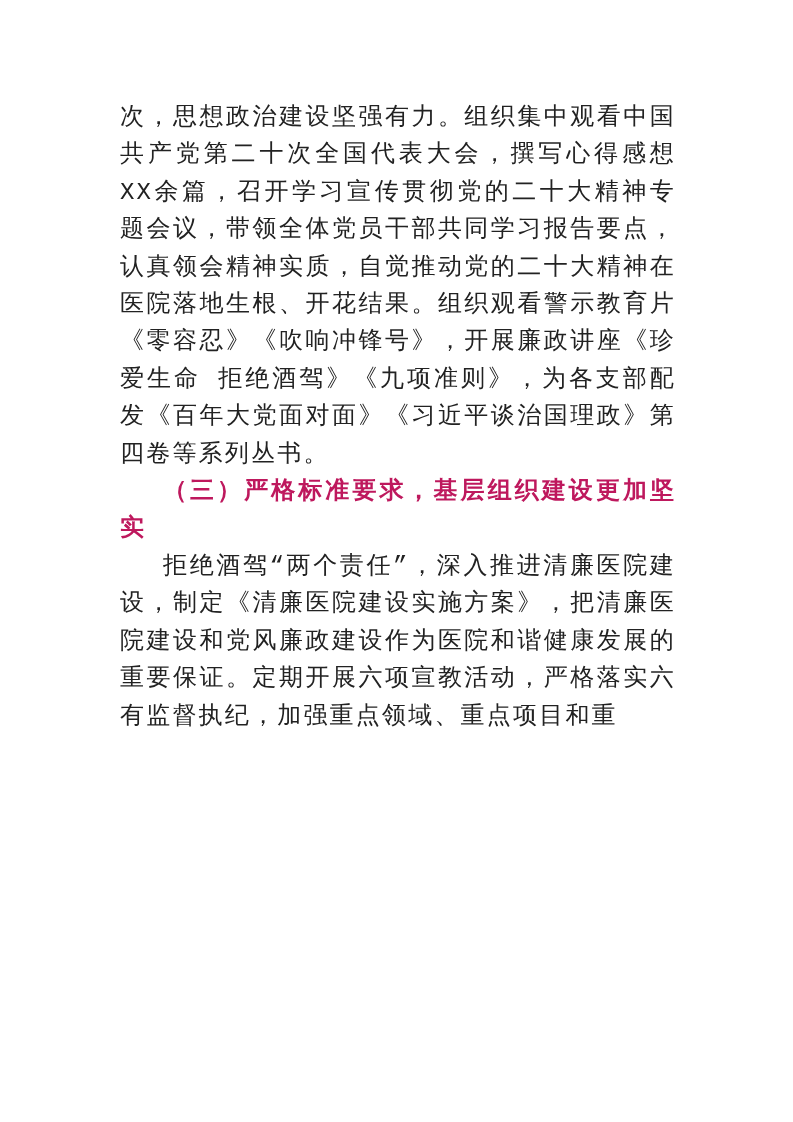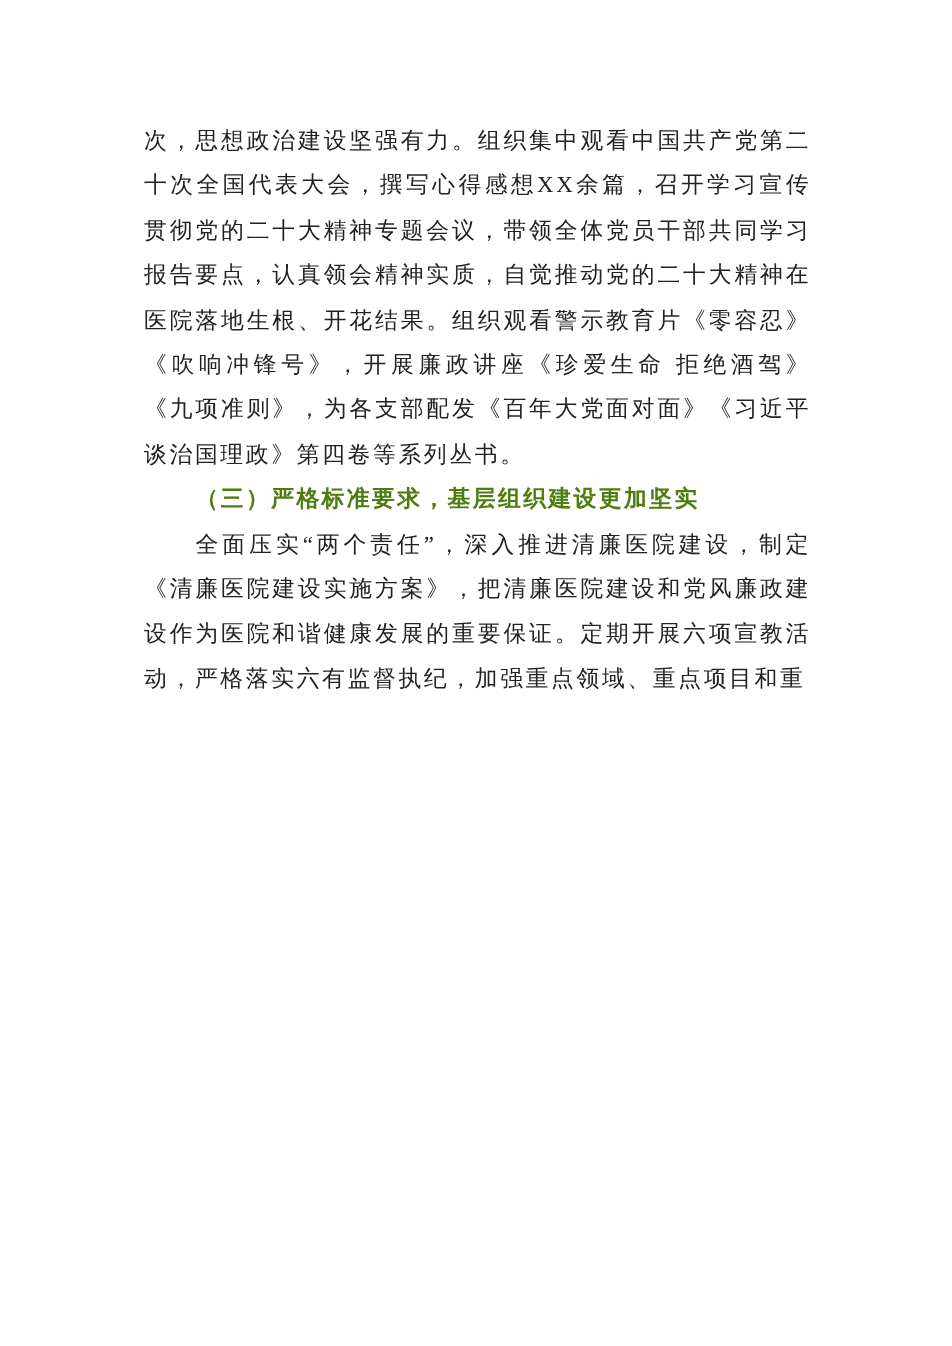--- a/index.html
+++ b/index.html
@@ -2,37 +2,37 @@
 <html><head>
 <meta charset="utf-8">
 <style>
   html, body { margin: 0; padding: 0; background: #ffffff; }
   body { width: 793px; height: 1122px; position: relative; overflow: hidden; }
   .page {
     position: absolute;
     left: 120px;
     top: 99px;
     width: 556px;
-    font-family: Liberation Serif, serif;
-    font-size: 19px;
+    font-family: Liberation Mono, monospace;
+    font-size: 24px;
     line-height: 37.4px;
     color: #222222;
     text-align: justify;
     text-justify: inter-character;
     letter-spacing: 2.2px;
   }
   .page p { margin: 0; }
   .indent { text-indent: 43px; }
   .heading {
     text-indent: 43px;
     font-weight: bold;
-    color: #4d7c0f;
+    color: #be185d;
     letter-spacing: 2px;
   }
 </style>
 </head>
 <body>
 
 <div class="page">
   <p>次，思想政治建设坚强有力。组织集中观看中国共产党第二十次全国代表大会，撰写心得感想XX余篇，召开学习宣传贯彻党的二十大精神专题会议，带领全体党员干部共同学习报告要点，认真领会精神实质，自觉推动党的二十大精神在医院落地生根、开花结果。组织观看警示教育片《零容忍》《吹响冲锋号》，开展廉政讲座《珍爱生命 拒绝酒驾》《九项准则》，为各支部配发《百年大党面对面》《习近平谈治国理政》第四卷等系列丛书。</p>
   <p class="heading">（三）严格标准要求，基层组织建设更加坚实</p>
-  <p class="indent">全面压实“两个责任”，深入推进清廉医院建设，制定《清廉医院建设实施方案》，把清廉医院建设和党风廉政建设作为医院和谐健康发展的重要保证。定期开展六项宣教活动，严格落实六有监督执纪，加强重点领域、重点项目和重</p>
+  <p class="indent">拒绝酒驾“两个责任”，深入推进清廉医院建设，制定《清廉医院建设实施方案》，把清廉医院建设和党风廉政建设作为医院和谐健康发展的重要保证。定期开展六项宣教活动，严格落实六有监督执纪，加强重点领域、重点项目和重</p>
 </div>
 
 </body></html>

